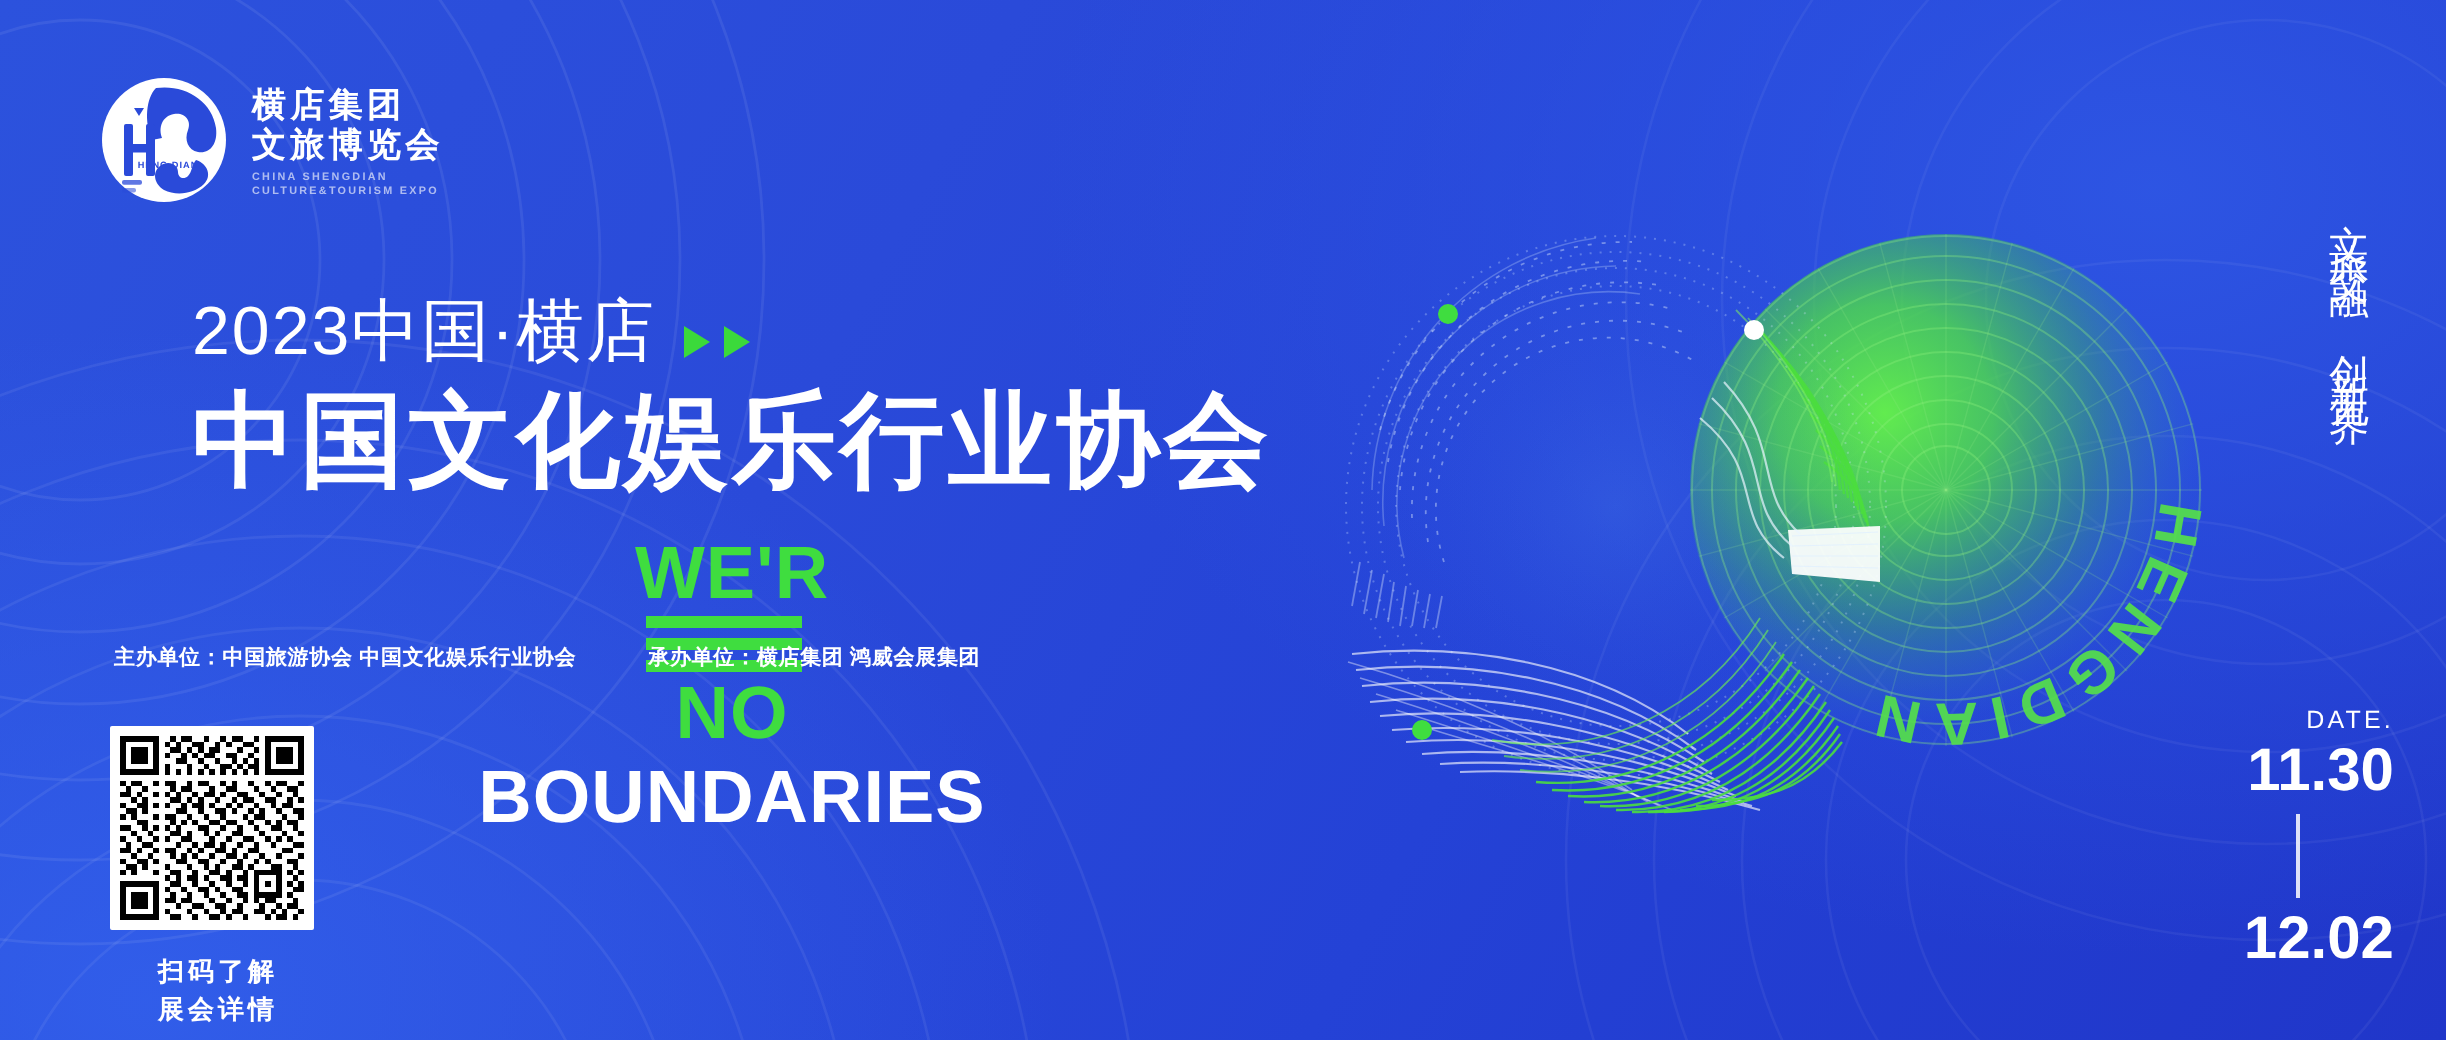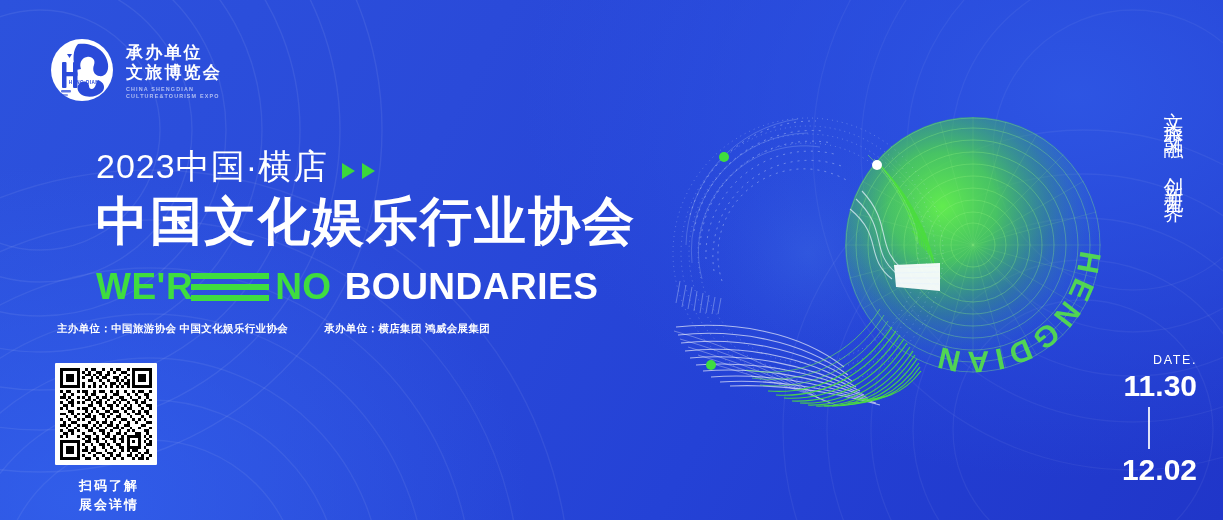--- a/index.html
+++ b/index.html
@@ -64,21 +64,21 @@
   }
 
   .title-main {
     color:#ffffff; font-size:52px; font-weight:700;
     letter-spacing:2px; line-height:62px; white-space:nowrap;
     margin-top:4px;
   }
 
   .tagline {
     display:flex; align-items:center;
-    margin-top:14px; white-space:nowrap;
+    margin-top:14px; white-space:nowrap;flex-direction:column;
   }
   .tag-green { color:#3fdd3f; font-size:37px; font-weight:800; letter-spacing:.5px; }
   .tag-white { color:#ffffff; font-size:37px; font-weight:800; letter-spacing:.5px;text-align:right; }
   .tag-bars {
     display:inline-flex; flex-direction:column; justify-content:center;
     gap:5px; width:78px; margin:0 6px 0 -2px;
   }
   .tag-bars span { display:block; height:6px; background:#3fdd3f; width:100%; }
   .tag-gap { width:13px; display:inline-block; }
 
@@ -192,21 +192,21 @@
         <rect x="14" y="26" width="4.5" height="26" rx="1"></rect>
         <rect x="25" y="26" width="4.5" height="26" rx="1"></rect>
         <rect x="14" y="36" width="15.5" height="4.2" rx="1"></rect>
         <path d="M19 18 L21.5 22 L24 18 Z"></path>
         <rect x="13" y="54" width="10" height="2.4" rx="1" opacity=".75"></rect>
         <rect x="13" y="58" width="7" height="2.2" rx="1" opacity=".55"></rect>
       </g>
       <text x="36" y="48" fill="#2a4ad9" font-family="Liberation Sans, sans-serif" font-size="4.6" font-weight="700" letter-spacing="0.5" text-anchor="middle">HENG DIAN</text>
     </svg>
     <div class="logo-text">
-      <div class="logo-cn1">承办单位</div>
+      <div class="logo-cn1">横店集团</div>
       <div class="logo-cn2">文旅博览会</div>
       <div class="logo-en1">CHINA SHENGDIAN</div>
       <div class="logo-en2">CULTURE&amp;TOURISM EXPO</div>
     </div>
   </div>
 
   <div class="headline">
     <div class="kicker-row">
       <div class="kicker">2023中国·横店</div>
       <div class="arrows">

